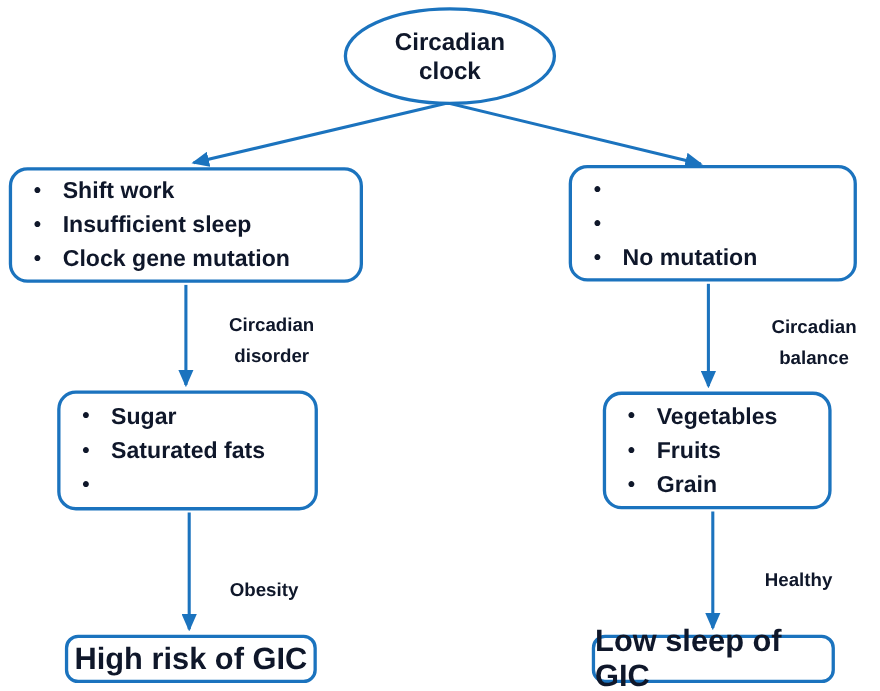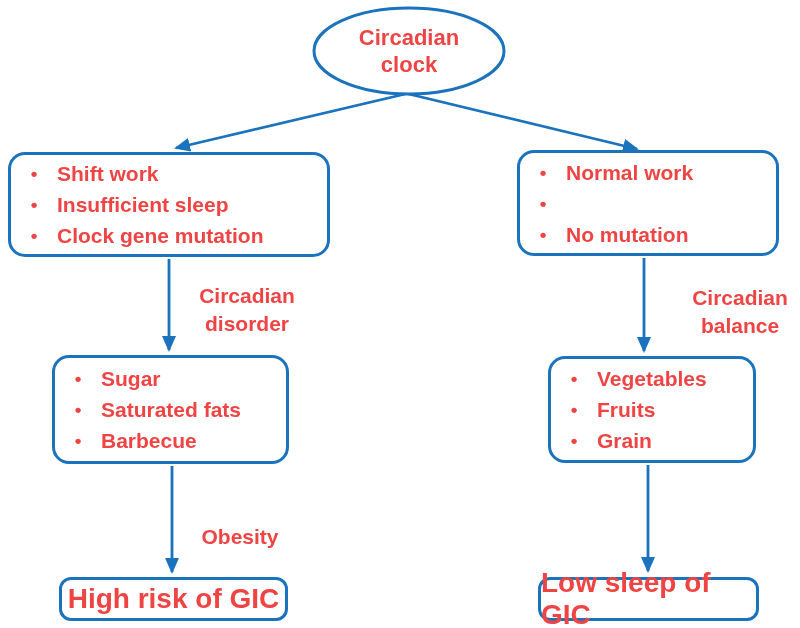--- a/index.html
+++ b/index.html
@@ -1,19 +1,19 @@
 <!DOCTYPE html>
 <html style="--accent: #1B73BE;"><head>
 <meta charset="utf-8">
 <style>
   html,body{margin:0;padding:0;background:#fff;}
   #canvas{
     position:relative;width:800px;height:628px;background:#fff;overflow:hidden;
     font-family:"Liberation Sans","DejaVu Sans",sans-serif;
-    font-weight:bold;color:#ef4444;
+    font-weight:bold;color:#0f172a;
   }
   #edges{position:absolute;left:0;top:0;width:800px;height:628px;}
   .node{
     position:absolute;box-sizing:border-box;background:#fff;
     border:3px solid var(--accent,#1B73BE);border-radius:17px;
   }
   .list-box{display:flex;flex-direction:column;justify-content:center;padding:2px 0;}
   .li-row{display:flex;align-items:center;line-height:31px;font-size:21px;}
   .li-row .bullet{
     flex:0 0 46px;text-align:center;font-size:19px;line-height:31px;
@@ -21,21 +21,21 @@
   .result-box{
     display:flex;align-items:center;justify-content:center;
     font-size:28px;border-radius:12px;
   }
   .ellipse-label{
     position:absolute;display:flex;align-items:center;justify-content:center;
     text-align:center;font-size:22px;line-height:27px;
   }
   .ellipse-label span{display:inline-block;width:130px;}
   .edge-label{
-    position:absolute;text-align:center;font-size:21px;line-height:28px;
+    position:absolute;text-align:center;font-size:17px;line-height:28px;
   }
 </style>
 </head>
 <body>
 
 <div id="canvas">
 
   <svg id="edges" viewBox="0 0 800 628" xmlns="http://www.w3.org/2000/svg">
     <defs>
       <marker id="arrowhead" markerUnits="userSpaceOnUse" markerWidth="16" markerHeight="14" refX="14" refY="7" orient="auto">
@@ -70,21 +70,20 @@
     </div>
     <div class="li-row">
       <span class="bullet">•</span>
       <span>Clock gene mutation</span>
     </div>
   </div>
 
   <div class="node list-box" style="left:517px;top:150px;width:262px;height:106px;">
     <div class="li-row">
       <span class="bullet">•</span>
-      <span>Normal work</span>
     </div>
     <div class="li-row">
       <span class="bullet">•</span>
     </div>
     <div class="li-row">
       <span class="bullet">•</span>
       <span>No mutation</span>
     </div>
   </div>
 
@@ -99,21 +98,20 @@
     <div class="li-row">
       <span class="bullet">•</span>
       <span>Sugar</span>
     </div>
     <div class="li-row">
       <span class="bullet">•</span>
       <span>Saturated fats</span>
     </div>
     <div class="li-row">
       <span class="bullet">•</span>
-      <span>Barbecue</span>
     </div>
   </div>
 
   <div class="node list-box" style="left:548px;top:356px;width:208px;height:107px;">
     <div class="li-row">
       <span class="bullet">•</span>
       <span>Vegetables</span>
     </div>
     <div class="li-row">
       <span class="bullet">•</span>
@@ -121,20 +119,23 @@
     </div>
     <div class="li-row">
       <span class="bullet">•</span>
       <span>Grain</span>
     </div>
   </div>
 
   <div class="edge-label" style="left:170px;top:523px;width:140px;">
     <span>Obesity</span>
   </div>
+  <div class="edge-label" style="left:656px;top:514px;width:140px;">
+    <span>Healthy</span>
+  </div>
 
   <div class="node result-box" style="left:59px;top:577px;width:229px;height:44px;">
     <span>High risk of GIC</span>
   </div>
   <div class="node result-box" style="left:538px;top:577px;width:221px;height:44px;">
     <span>Low sleep of GIC</span>
   </div>
 
 </div>
 

